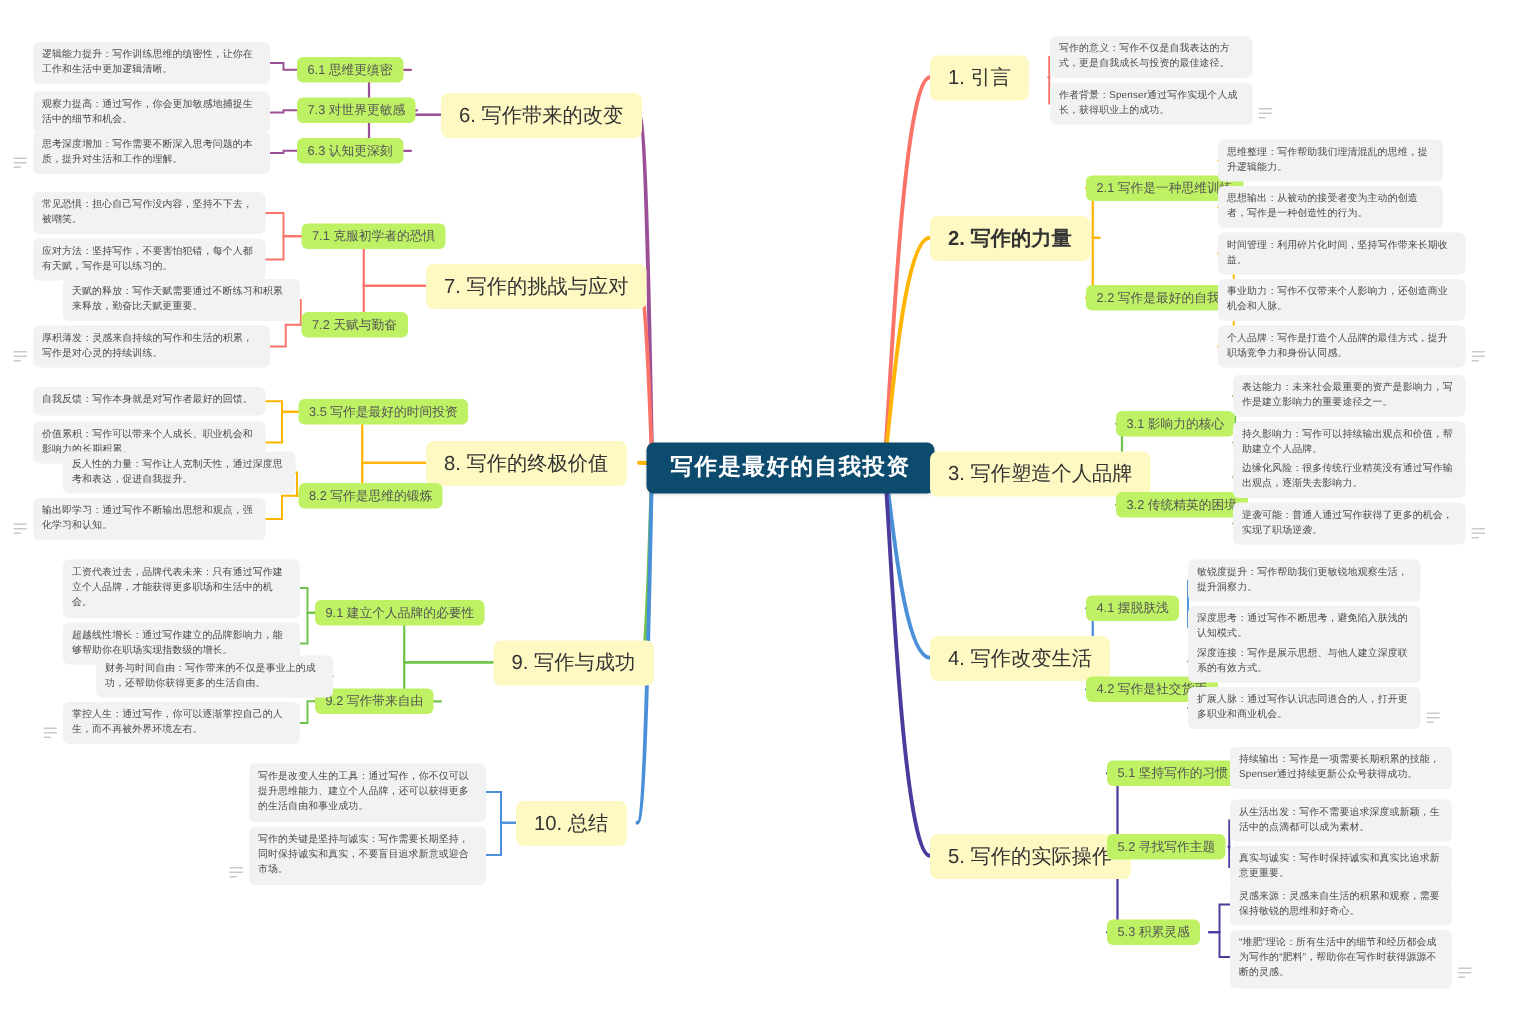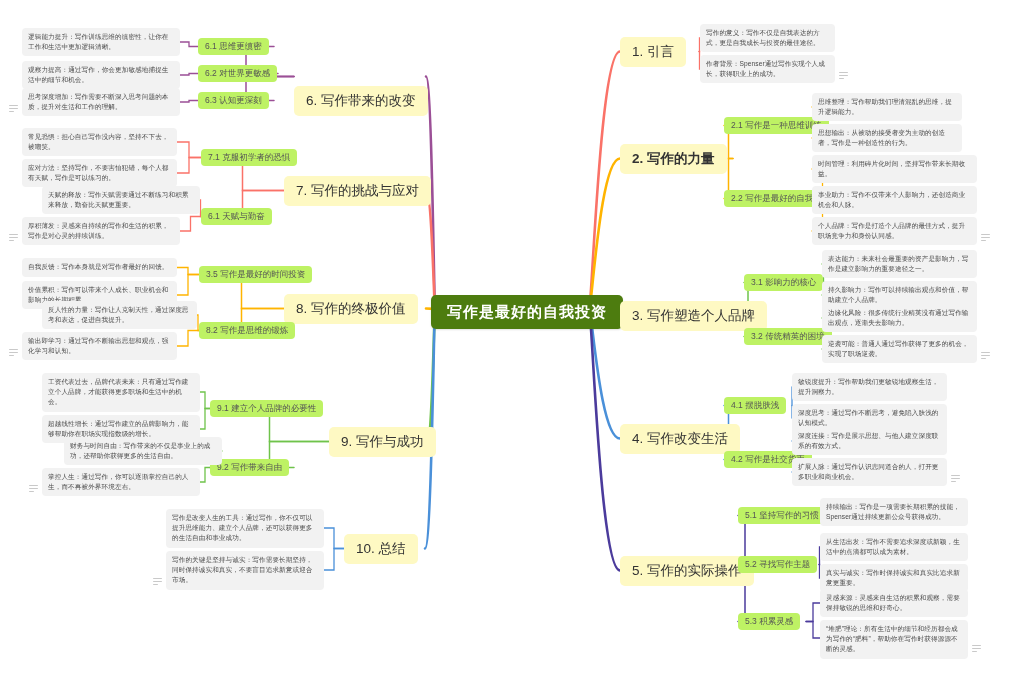--- a/index.html
+++ b/index.html
@@ -10,21 +10,21 @@
     font-family:"Liberation Sans","DejaVu Sans",sans-serif;
     color:#333;
   }
   #canvas{position:absolute;inset:0;width:1024px;height:675px;}
   svg.links{position:absolute;left:0;top:0;width:1024px;height:675px;pointer-events:none;}
 
   .node{position:absolute;box-sizing:border-box;}
 
   
   .root{
-    background:#4d7c0f;
+    background:#0c4a6e;
     color:#fff;
     font-size:15px;
     font-weight:bold;
     letter-spacing:1px;
     border-radius:5px;
     padding:9px 16px;
     white-space:nowrap;
     line-height:1.1;
     box-shadow:0 1px 2px rgba(0,0,0,.12);
   }
@@ -200,37 +200,37 @@
       <div class="node leaf" style="left: 820px; top: 533px; width: 148px; min-height: 28px;">从生活出发：写作不需要追求深度或新颖，生活中的点滴都可以成为素材。</div>
       <div class="node leaf" style="left: 820px; top: 564px; width: 148px; min-height: 28px;">真实与诚实：写作时保持诚实和真实比追求新意更重要。</div>
       <div class="node sub" style="left: 738px; top: 613px;">5.3 积累灵感</div>
       <div class="node leaf" style="left: 820px; top: 589px; width: 148px; min-height: 28px;">灵感来源：灵感来自生活的积累和观察，需要保持敏锐的思维和好奇心。</div>
       <div class="node leaf" style="left: 820px; top: 620px; width: 148px; min-height: 36px;">“堆肥”理论：所有生活中的细节和经历都会成为写作的“肥料”，帮助你在写作时获得源源不断的灵感。</div>
       <div class="noteicon" style="left: 972px; top: 645px;">
         <i></i>
         <i></i>
         <i></i>
       </div>
-      <div class="node main" style="left: 294px; top: 62px; margin-top: 24px;">6. 写作带来的改变</div>
+      <div class="node main" style="left: 294px; top: 62px;">6. 写作带来的改变</div>
       <div class="node sub" style="left: 198px; top: 38px;">6.1 思维更缜密</div>
       <div class="node leaf" style="left: 22px; top: 28px; width: 158px; min-height: 28px;">逻辑能力提升：写作训练思维的缜密性，让你在工作和生活中更加逻辑清晰。</div>
-      <div class="node sub" style="left: 198px; top: 65px;">6.2 对世界更敏感</div>
+      <div class="node sub" style="left: 198px; top: 65px;">7.3 对世界更敏感</div>
       <div class="node leaf" style="left: 22px; top: 61px; width: 158px; min-height: 28px;">观察力提高：通过写作，你会更加敏感地捕捉生活中的细节和机会。</div>
       <div class="node sub" style="left: 198px; top: 92px;">6.3 认知更深刻</div>
       <div class="node leaf" style="left: 22px; top: 88px; width: 158px; min-height: 28px;">思考深度增加：写作需要不断深入思考问题的本质，提升对生活和工作的理解。</div>
       <div class="noteicon" style="left: 9px; top: 105px;">
         <i></i>
         <i></i>
         <i></i>
       </div>
       <div class="node main" style="left: 284px; top: 176px;">7. 写作的挑战与应对</div>
       <div class="node sub" style="left: 201px; top: 149px;">7.1 克服初学者的恐惧</div>
       <div class="node leaf" style="left: 22px; top: 128px; width: 155px; min-height: 28px;">常见恐惧：担心自己写作没内容，坚持不下去，被嘲笑。</div>
       <div class="node leaf" style="left: 22px; top: 159px; width: 155px; min-height: 28px;">应对方法：坚持写作，不要害怕犯错，每个人都有天赋，写作是可以练习的。</div>
-      <div class="node sub" style="left: 201px; top: 208px;">6.1 天赋与勤奋</div>
+      <div class="node sub" style="left: 201px; top: 208px;">7.2 天赋与勤奋</div>
       <div class="node leaf" style="left: 42px; top: 186px; width: 158px; min-height: 28px;">天赋的释放：写作天赋需要通过不断练习和积累来释放，勤奋比天赋更重要。</div>
       <div class="node leaf" style="left: 22px; top: 217px; width: 158px; min-height: 28px;">厚积薄发：灵感来自持续的写作和生活的积累，写作是对心灵的持续训练。</div>
       <div class="noteicon" style="left: 9px; top: 234px;">
         <i></i>
         <i></i>
         <i></i>
       </div>
       <div class="node main" style="left: 284px; top: 294px;">8. 写作的终极价值</div>
       <div class="node sub" style="left: 199px; top: 266px;">3.5 写作是最好的时间投资</div>
       <div class="node leaf" style="left: 22px; top: 258px; width: 155px; min-height: 19px;">自我反馈：写作本身就是对写作者最好的回馈。</div>

